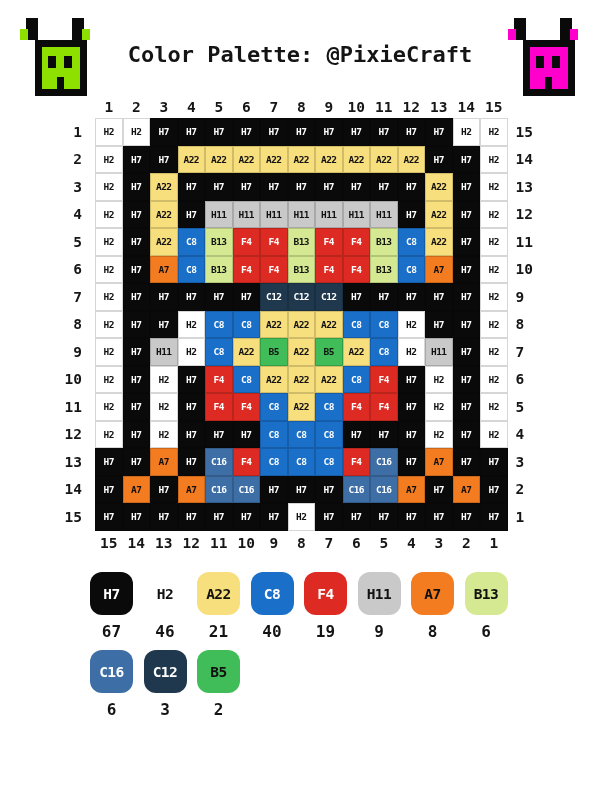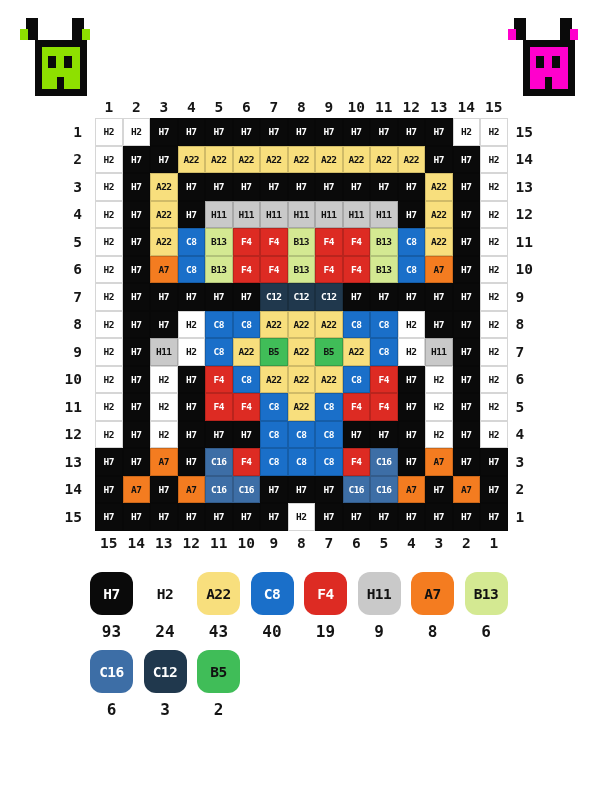--- a/index.html
+++ b/index.html
@@ -73,20 +73,21 @@
     <div class="m-black m-tip-r"></div>
     <div class="m-black m-stalk-l"></div>
     <div class="m-black m-stalk-r"></div>
     <div class="m-black m-head"></div>
     <div class="m-green m-face"></div>
     <div class="m-black m-eye-l"></div>
     <div class="m-black m-eye-r"></div>
     <div class="m-black m-mouth"></div>
   </div>
 
+  <div class="title">Color Palette: @PixieCraft</div>
 
   <div class="mascot right" style="--mc: #FF00CC;">
     <div class="m-green m-green-l"></div>
     <div class="m-green m-green-r"></div>
     <div class="m-black m-tip-l"></div>
     <div class="m-black m-tip-r"></div>
     <div class="m-black m-stalk-l"></div>
     <div class="m-black m-stalk-r"></div>
     <div class="m-black m-head"></div>
     <div class="m-green m-face"></div>
@@ -383,29 +384,29 @@
       <div class="glabel">4</div>
       <div class="glabel">3</div>
       <div class="glabel">2</div>
       <div class="glabel">1</div>
       <div class="glabel"></div>
     </div>
 
   <div class="legend">
       <div class="legend-item">
         <div class="swatch" style="background: rgb(10, 10, 10); color: rgb(255, 255, 255);">H7</div>
-        <div class="lcount">93</div>
+        <div class="lcount">67</div>
       </div>
       <div class="legend-item">
         <div class="swatch" style="background: rgb(255, 255, 255); color: rgb(17, 17, 17);">H2</div>
-        <div class="lcount">24</div>
+        <div class="lcount">46</div>
       </div>
       <div class="legend-item">
         <div class="swatch" style="background: rgb(248, 223, 125); color: rgb(17, 17, 17);">A22</div>
-        <div class="lcount">43</div>
+        <div class="lcount">21</div>
       </div>
       <div class="legend-item">
         <div class="swatch" style="background: rgb(26, 111, 201); color: rgb(255, 255, 255);">C8</div>
         <div class="lcount">40</div>
       </div>
       <div class="legend-item">
         <div class="swatch" style="background: rgb(221, 43, 35); color: rgb(255, 255, 255);">F4</div>
         <div class="lcount">19</div>
       </div>
       <div class="legend-item">

